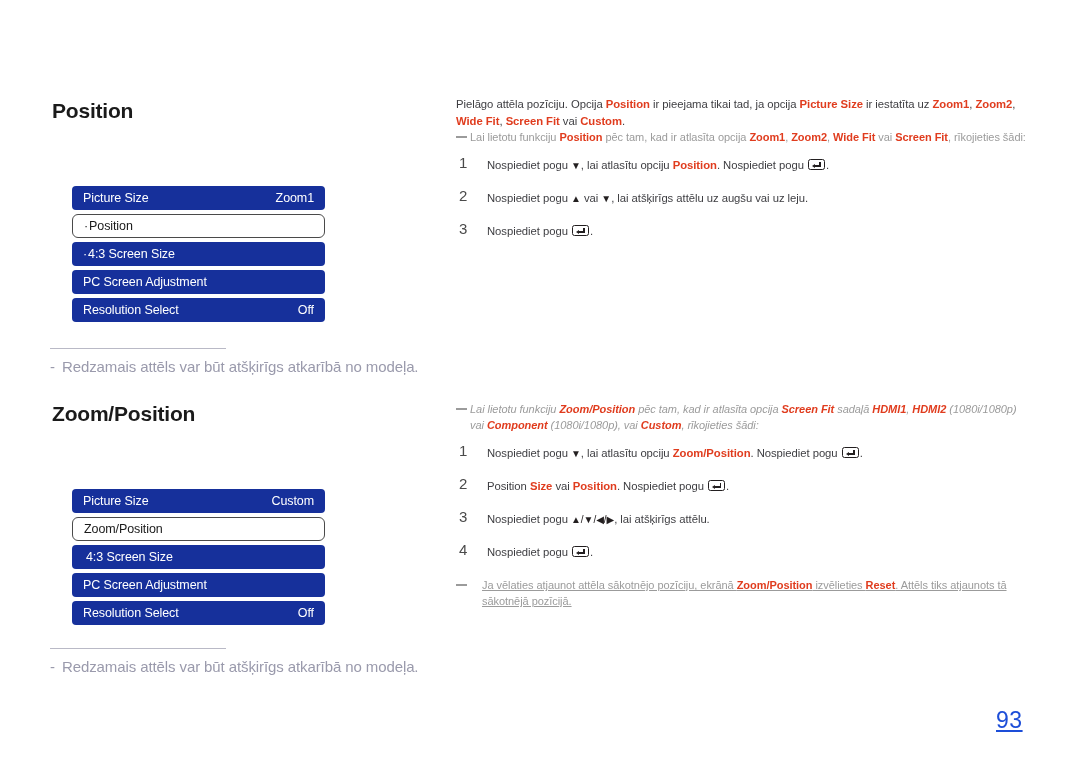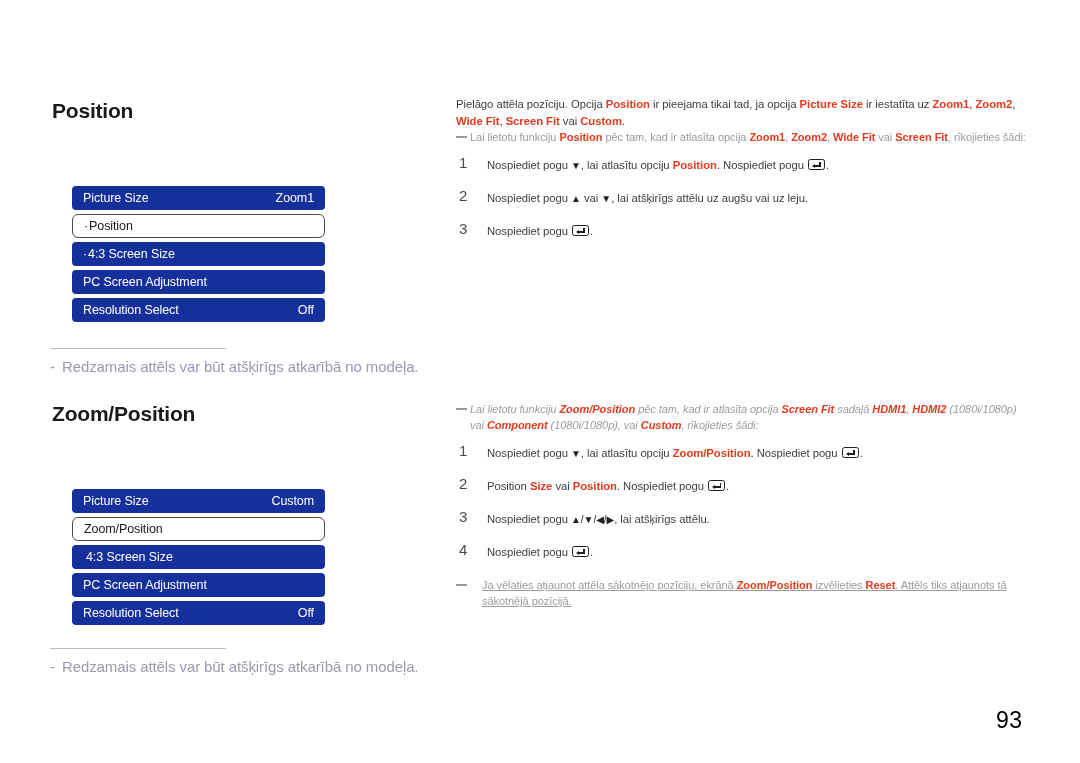--- a/index.html
+++ b/index.html
@@ -211,22 +211,23 @@
     width: 7px;
     background: #231f20;
   }
 
   
   #page-number {
     position: absolute;
     left: 996px;
     top: 707px;
     font-size: 23px;
-    color: #000000;
+    color: #1d4ed8;
     letter-spacing: 0.5px;
+    text-decoration: underline;
   }
 </style>
 </head>
 <body>
 
 <div class="page">
 
   <div class="section-title" id="sec1-title">Position</div>
 
   <div class="osd" id="osd1">

